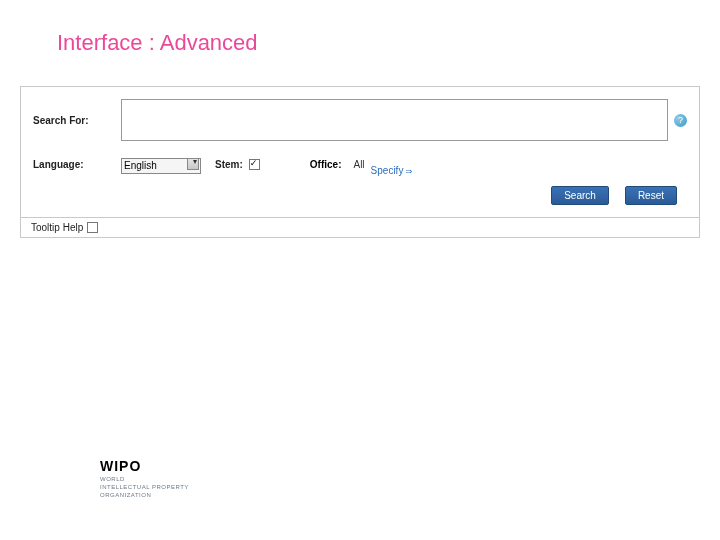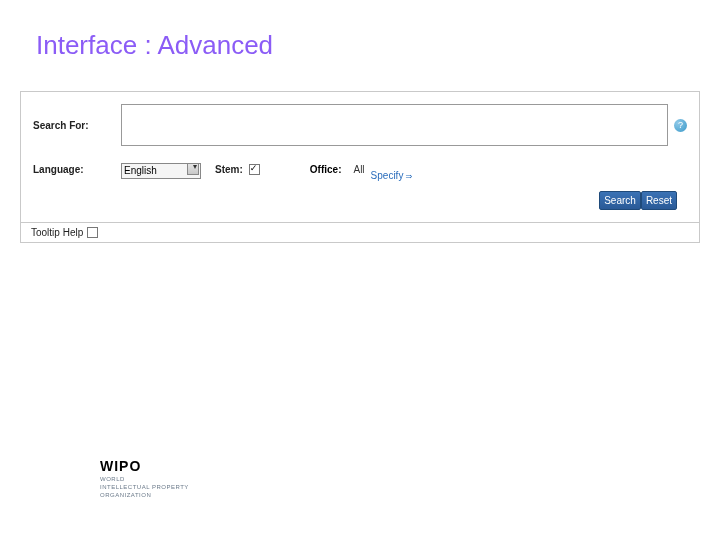--- a/index.html
+++ b/index.html
@@ -1,22 +1,23 @@
 <!DOCTYPE html>
 <html><head>
   <meta charset="utf-8">
   <style>
     * { box-sizing: border-box; margin: 0; padding: 0; }
     body { font-family: Arial, sans-serif; width: 720px; height: 540px; background: #fff; }
 
     .slide-title {
-      font-size: 26px;
-      color: #8b5cf6;
+      font-size: 22px;
+      color: #ec4899;
       font-weight: normal;
       padding: 30px 0 0 36px;
+      margin-left: 21px;
     }
 
     .panel {
       margin: 30px 20px 0 20px;
       border: 1px solid #c9c9c9;
       background: #fff;
     }
 
     .panel-header {
       background: linear-gradient(#3a72b5, #2a5a97);
@@ -121,22 +122,22 @@
     .all-text { font-size: 10px; color: #333; margin-right: 6px; }
     .specify-link { font-size: 10px; color: #2a6dbc; text-decoration: none; cursor: pointer; margin-top: 12px; }
     .specify-link .arrow { font-size: 8px; margin-left: 2px; color: #2a6dbc; }
 
     .buttons { display: flex; justify-content: flex-end; padding: 4px 10px 6px 0; }
     .btn {
       font-size: 10px;
       color: #fff;
       border: 1px solid #1f4a7a;
       background: linear-gradient(#3a72b5, #2a5a97);
-      padding: 3px 4px;
-      margin-left: 0;
+      padding: 3px 12px;
+      margin-left: 16px;
       cursor: pointer;
       border-radius: 2px;
     }
 
     .panel-footer {
       border-top: 1px solid #c9c9c9;
       padding: 4px 10px;
       font-size: 10px;
       display: flex;
       align-items: center;

